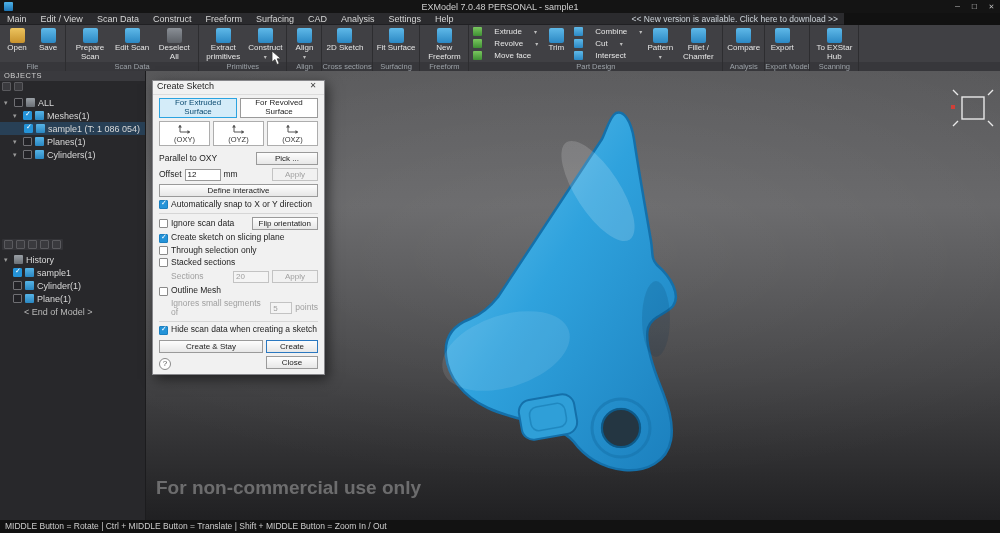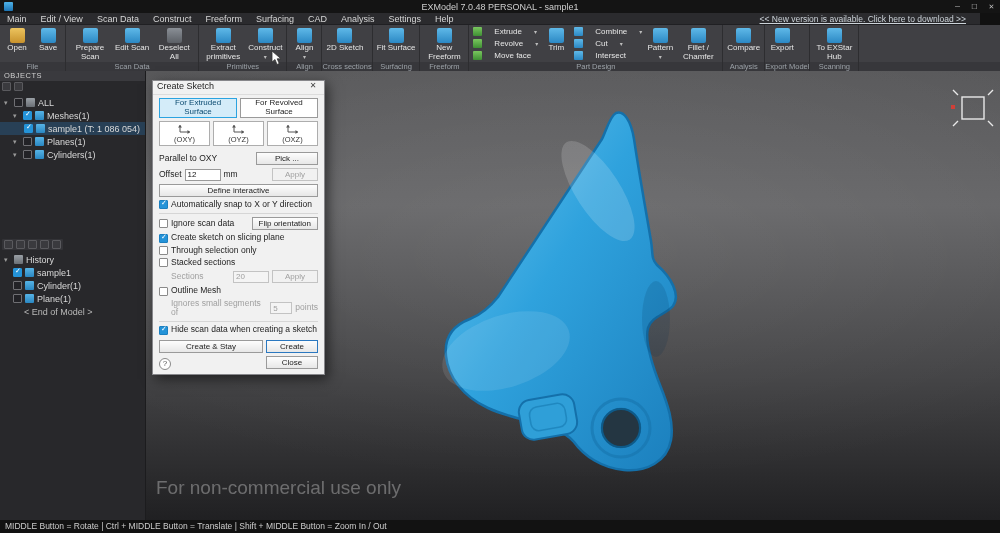--- a/index.html
+++ b/index.html
@@ -9,24 +9,24 @@
 
   
   .titlebar{position:absolute;top:0;left:0;width:1000px;height:13px;background:#141414;
             display:flex;align-items:center;color:#c8c8c8;font-size:9px;}
   .appicon{width:9px;height:9px;margin:0 4px;background:linear-gradient(#4fb2e8,#1c74b4);border-radius:1px;}
   .wtitle{position:absolute;left:0;right:0;text-align:center;font-size:9px;color:#cfcfcf;}
   .wctrls{margin-left:auto;display:flex;z-index:2;}
   .wctrl{width:17px;height:13px;display:flex;align-items:center;justify-content:center;font-size:7px;color:#bdbdbd;}
 
   
-  .menubar{position:absolute;top:13px;left:0;width:980px;height:12px;background:#2b2b2e;
+  .menubar{position:absolute;top:13px;left:0;width:844px;height:12px;background:#2b2b2e;
            display:flex;align-items:center;color:#d6d6d6;font-size:9px;border-bottom:1px solid #202023;}
   .mitem{padding:0 7px;line-height:12px;}
-  .mnotice{margin-left:auto;padding-right:14px;color:#ccd3d9;font-size:8.5px;text-decoration:underline;}
+  .mnotice{margin-left:auto;padding-right:6px;color:#ccd3d9;font-size:8.5px;}
 
   
   .ribbon{position:absolute;top:25px;left:0;width:1000px;height:46px;background:#404044;display:flex;}
   .rgroup{display:flex;flex-direction:column;border-right:1px solid #2d2d30;}
   .rgroup.fill{flex:1;border-right:none;}
   .rbtns{height:37px;display:flex;align-items:stretch;padding:1px 2px;gap:1px;}
   .rbtn{display:flex;flex-direction:column;align-items:center;min-width:30px;max-width:44px;padding:1px 2px;border-radius:2px;}
   .ric{width:15px;height:15px;margin:1px auto 1px;border-radius:2px;background:linear-gradient(#5fb9e8,#2b88c4);flex:none;}
   .ric.yellow{background:linear-gradient(#ecc45f,#c8922c);}
   .ric.gray{background:linear-gradient(#8a8f96,#5c6066);}
@@ -56,21 +56,21 @@
   .ticon{width:9px;height:9px;border-radius:1px;background:linear-gradient(#57b4e6,#2a87c2);flex:none;}
   .ticon.gray{background:linear-gradient(#9aa0a6,#6a6f75);}
   .histtools{position:absolute;top:168px;left:2px;display:flex;gap:3px;background:#333337;padding:1px 2px;border-radius:1px;}
   .hist{position:absolute;top:182px;left:0;right:0;}
   .endnote{color:#b9b9b9;}
 
   
   .viewport{position:absolute;top:71px;left:146px;width:854px;height:449px;
     background:
       radial-gradient(ellipse 120% 90% at 50% 38%, rgba(255,255,255,0.07), rgba(0,0,0,0) 60%),
-      linear-gradient(#59595b, #656567 30%, #434345 68%, #202022 100%);}
+      linear-gradient(#59595b, #656567 30%, #434345 68%, #202022 100%); font-weight: bold;}
   .watermark{position:absolute;left:10px;top:406px;font-size:19px;color:rgba(205,205,205,0.42);}
   .meshsvg{position:absolute;left:0;top:0;}
 
   
   .statusbar{position:absolute;top:520px;left:0;width:1000px;height:13px;background:#121212;
              color:#cdcdcd;font-size:8.5px;line-height:13px;padding-left:5px;}
 
   
   .dlg{position:absolute;left:152px;top:80px;width:173px;background:#f1f1f1;border:1px solid #87878b;
        box-shadow:3px 4px 12px rgba(0,0,0,.55);font-size:8.5px;color:#1d1d1d;padding-bottom:5px;}

